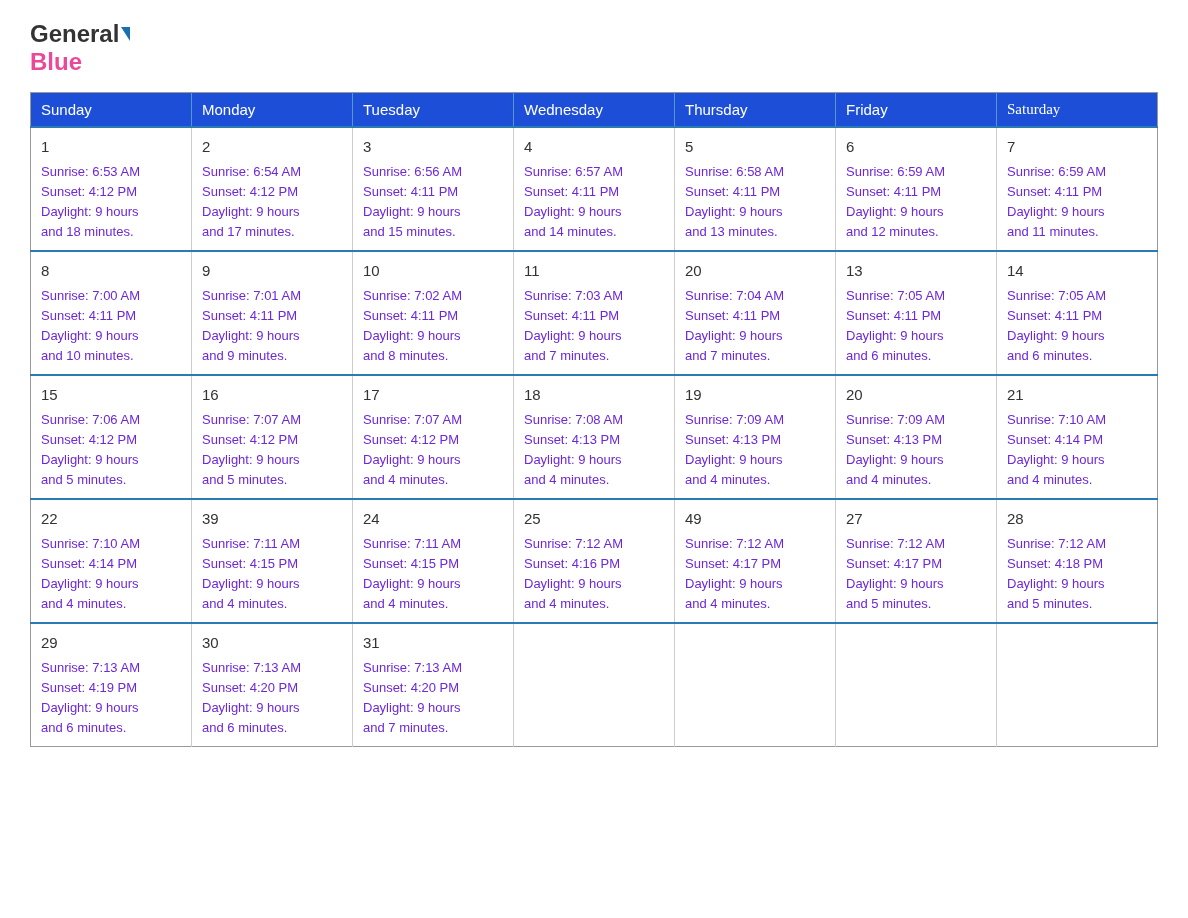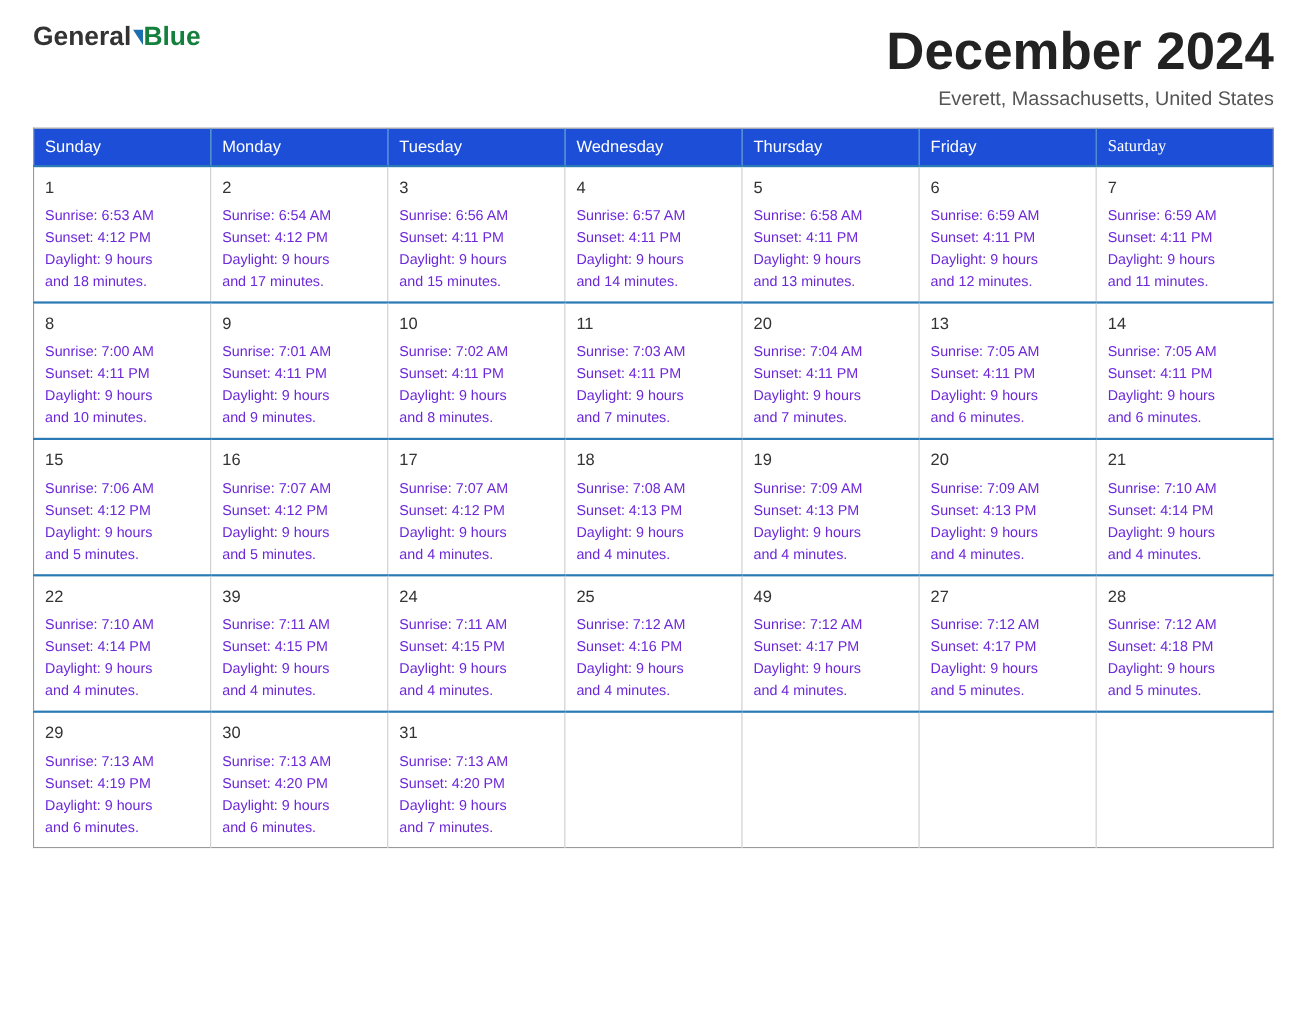--- a/index.html
+++ b/index.html
@@ -10,21 +10,21 @@
       color: #333;
     }
     .header {
       display: flex;
       justify-content: space-between;
       align-items: flex-start;
       margin-bottom: 16px;
     }
     .logo {
       display: flex;
-      flex-direction: row;
+      flex-direction: column;
       align-items: flex-start;
     }
     .title-block {
       text-align: right;
     }
     .month-title {
       font-size: 48px;
       font-weight: bold;
       color: #222;
     }
@@ -94,37 +94,33 @@
       display: inline-block;
       width: 0; height: 0;
       border-left: 9px solid transparent;
       border-right: 0px solid transparent;
       border-top: 14px solid #1a6faf;
       margin-left: 2px;
     }
     .logo-bottom {
       font-size: 24px;
       font-weight: bold;
-      color: #15803d;
+      color: #ec4899;
     }
   </style>
 </head>
 <body>
 
 <div class="header">
   <div class="logo">
     <div class="logo-row">
       <span class="logo-text-general">General</span>
       <span class="logo-text-triangle"></span>
     </div>
     <div class="logo-bottom">Blue</div>
-  </div>
-  <div class="title-block">
-    <div class="month-title">December 2024</div>
-    <div class="location">Everett, Massachusetts, United States</div>
   </div>
 </div>
 
 <table class="calendar">
   <thead>
     <tr>
     <th>Sunday</th>
         <th>Monday</th>
         <th>Tuesday</th>
         <th>Wednesday</th>

